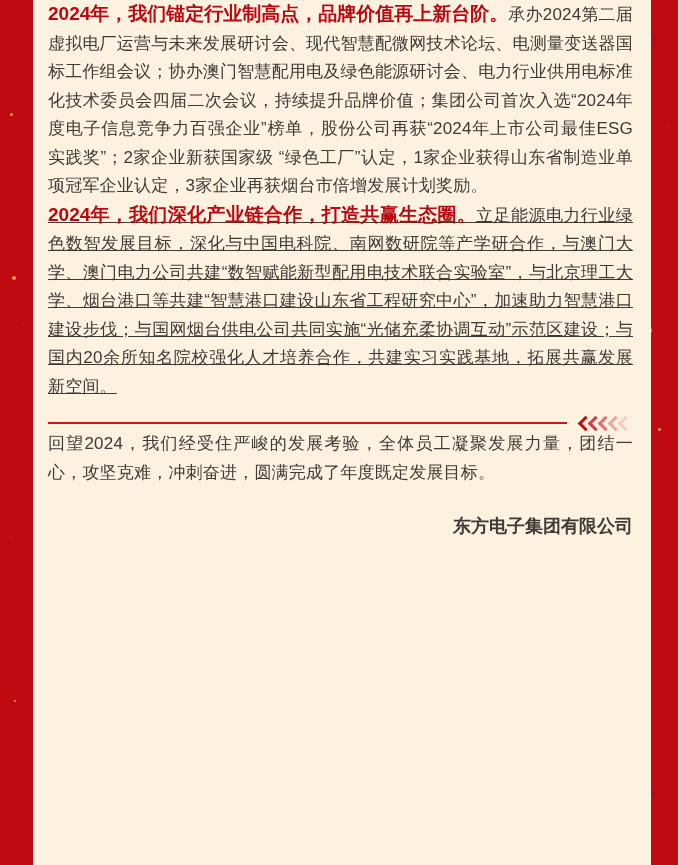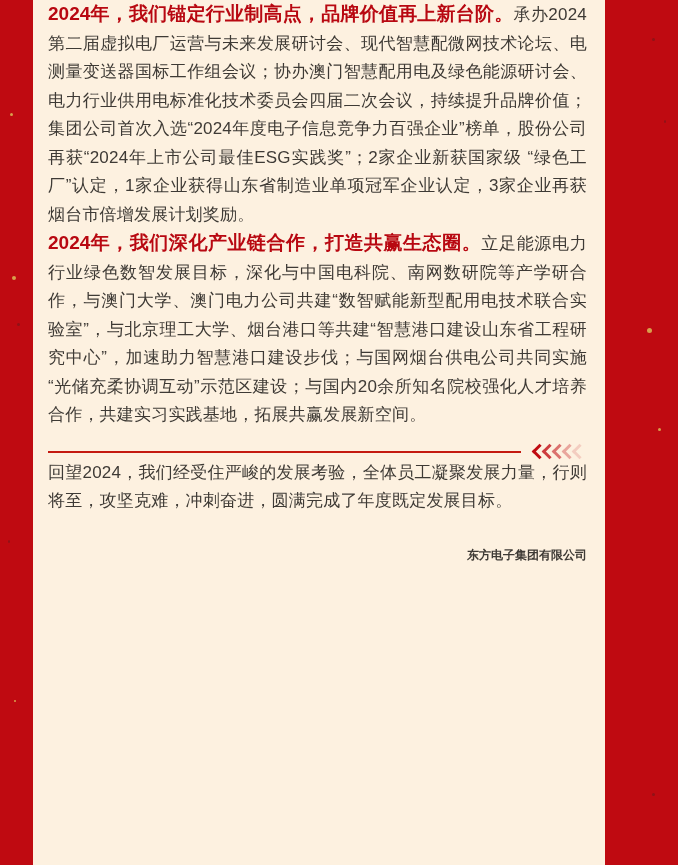--- a/index.html
+++ b/index.html
@@ -2,50 +2,50 @@
 <html lang="zh"><head>
 <meta charset="utf-8">
 <style>
   html,body{margin:0;padding:0;}
   body{
     width:678px;height:865px;position:relative;overflow:hidden;
     background:#bf0a11;
     font-family:"Liberation Sans","DejaVu Sans",sans-serif;
   }
   .card{
-    position:absolute;left:33px;top:0;width:572px;height:865px;
+    position:absolute;left:33px;top:0;width:618px;height:865px;
     box-sizing:border-box;padding:0 18px 0 15px;
     background:#fdf1e0;
   }
   .card p{
     margin:0;font-size:17px;line-height:28.5px;color:#3e3a35;
     text-align:justify;letter-spacing:0.2px;
   }
   .p1{margin-top:16px;}
-  .p2{margin-top:29px;}
+  .p2{margin-top:29px;text-decoration:underline;}
   .p3{margin-top:14px;}
   .p4{margin-top:26px;}
   .p5{margin-top:30px;}
   strong.lead{color:#b80811;font-size:19px;font-weight:700;letter-spacing:0;}
   .divider{
     margin-top:15px;height:14px;
     display:flex;align-items:center;
   }
   .divider-line{flex:1 1 auto;height:2px;background:#c41a10;margin-right:14px;}
   .chevrons{display:flex;align-items:center;flex:0 0 auto;padding-right:2px;}
   .chev{
     display:inline-block;width:8px;height:8px;
     border-left:3px solid #c00a11;border-bottom:3px solid #c00a11;
     transform:rotate(45deg);margin-left:-1px;
   }
   .chev.o1{opacity:1}.chev.o2{opacity:.78}.chev.o3{opacity:.55}
   .chev.o4{opacity:.32}.chev.o5{opacity:.15}
   .sign{margin-top:25px;text-align:right;}
   .sign div{
-    font-size:12px;line-height:28.5px;font-weight:700;color:#3e3a35;
+    font-size:18px;line-height:28.5px;font-weight:700;color:#3e3a35;
   }
   .speckle{position:absolute;border-radius:50%;}
 </style>
 </head>
 <body>
 
 <div>
   <div class="speckle" style="left:10px;top:113px;width:3px;height:3px;background:#d8a04c;"></div>
   <div class="speckle" style="left:12px;top:276px;width:4px;height:4px;background:#d8a04c;"></div>
   <div class="speckle" style="left:17px;top:323px;width:3px;height:3px;background:#8f1318;"></div>
@@ -68,21 +68,21 @@
     <div class="divider-line"></div>
     <div class="chevrons">
       <span class="chev o1"></span>
       <span class="chev o2"></span>
       <span class="chev o3"></span>
       <span class="chev o4"></span>
       <span class="chev o5"></span>
     </div>
   </div>
 
-  <p class="p3">回望2024，我们经受住严峻的发展考验，全体员工凝聚发展力量，行则将至，攻坚克难，冲刺奋进，圆满完成了年度既定发展目标。</p>
+  <p class="p3">回望2024，我们经受住严峻的发展考验，全体员工凝聚发展力量，团结一心，攻坚克难，冲刺奋进，圆满完成了年度既定发展目标。</p>
 
 
 
   <div class="sign">
     <div>东方电子集团有限公司</div>
   </div>
 
 </div>
 
 </body></html>

